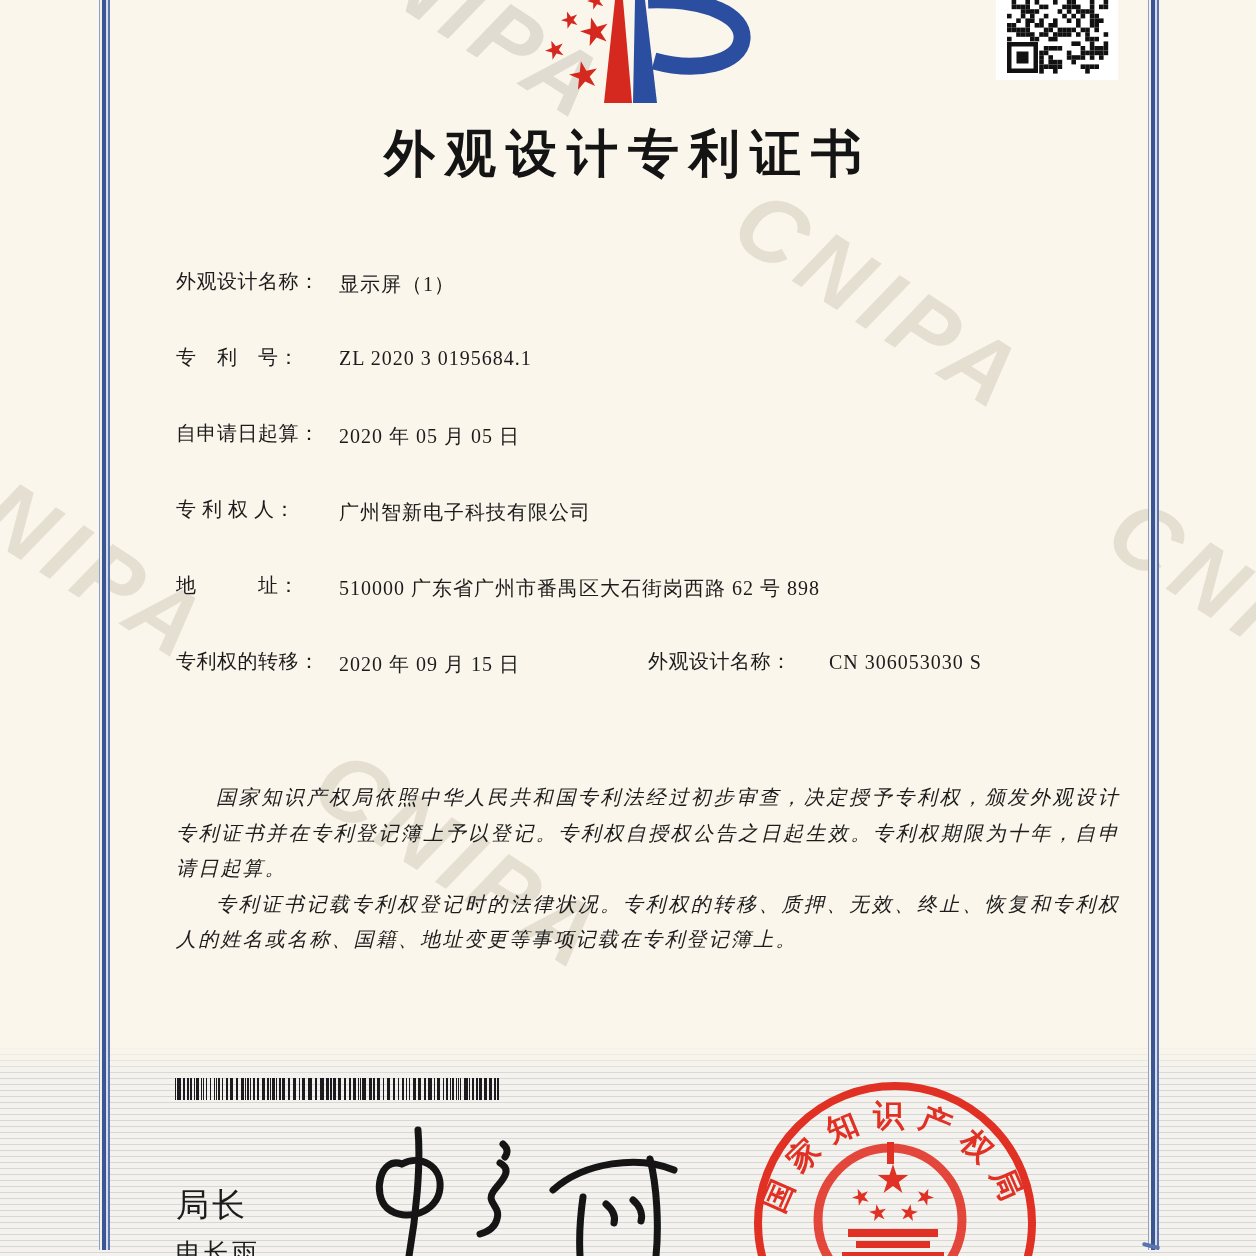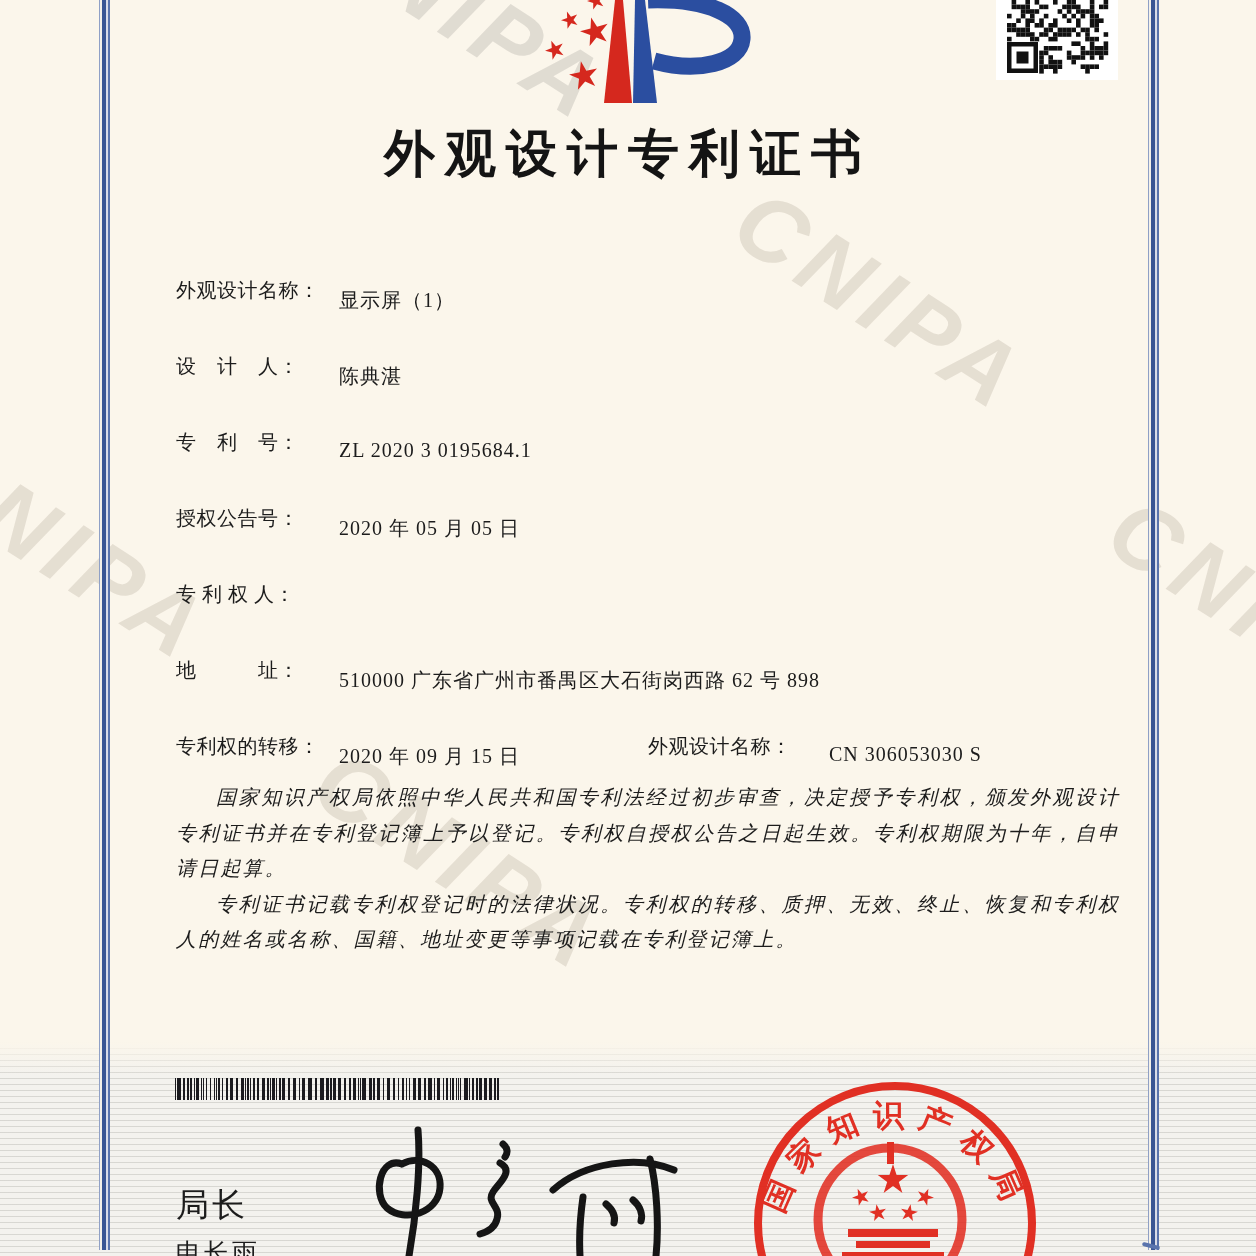--- a/index.html
+++ b/index.html
@@ -52,23 +52,23 @@
   .qr-wrap{position:absolute;left:996px;top:0;width:122px;height:80px;background:#ffffff;z-index:4;}
   .qr-wrap svg{position:absolute;left:11px;top:0;}
   
   .cert-title{
     position:absolute;left:0;right:0;top:120px;z-index:4;
     text-align:center;font-size:51px;font-weight:bold;
     letter-spacing:10px;color:#141414;margin:0;
   }
   
   .fields{position:absolute;left:176px;top:268px;width:960px;z-index:4;font-size:20px;}
-  .frow{position:relative;height:22px;margin-bottom:54px;white-space:nowrap;margin-top:9px;}
+  .frow{position:relative;height:22px;margin-bottom:54px;white-space:nowrap;}
   .flabel{letter-spacing:.5px;}
-  .fvalue{position:absolute;left:163px;top:10px;letter-spacing:1px;}
+  .fvalue{position:absolute;left:163px;top:3px;letter-spacing:1px;}
   .fcol2{position:absolute;left:472px;top:0;}
   .fcol2 .fvalue{left:181px;}
   
   .legal{
     position:absolute;left:176px;top:780px;width:944px;z-index:4;
     font-size:20px;line-height:35.5px;letter-spacing:2.2px;
     text-align:justify;
   }
   .legal p{margin:0;text-indent:2em;font-style:italic;}
   
@@ -267,33 +267,30 @@
   </div>
 
   <h1 class="cert-title">外观设计专利证书</h1>
 
   <div class="fields">
     <div class="frow">
       <span class="flabel">外观设计名称：</span>
       <span class="fvalue">显示屏（1）</span>
     </div>
     <div class="frow">
-      <span class="flabel">设　计　人：</span>
-      <span class="fvalue">陈典湛</span>
-    </div>
-    <div class="frow">
       <span class="flabel">专　利　号：</span>
       <span class="fvalue">ZL 2020 3 0195684.1</span>
     </div>
     <div class="frow">
-      <span class="flabel">授权公告号：</span>
+      <span class="flabel">自申请日起算：</span>
       <span class="fvalue">2020 年 05 月 05 日</span>
     </div>
     <div class="frow">
       <span class="flabel">专 利 权 人：</span>
+      <span class="fvalue">广州智新电子科技有限公司</span>
     </div>
     <div class="frow">
       <span class="flabel">地　　　址：</span>
       <span class="fvalue">510000 广东省广州市番禺区大石街岗西路 62 号 898</span>
     </div>
     <div class="frow">
       <span class="flabel">专利权的转移：</span>
       <span class="fvalue">2020 年 09 月 15 日</span>
       <span class="fcol2">
         <span class="flabel">外观设计名称：</span>

